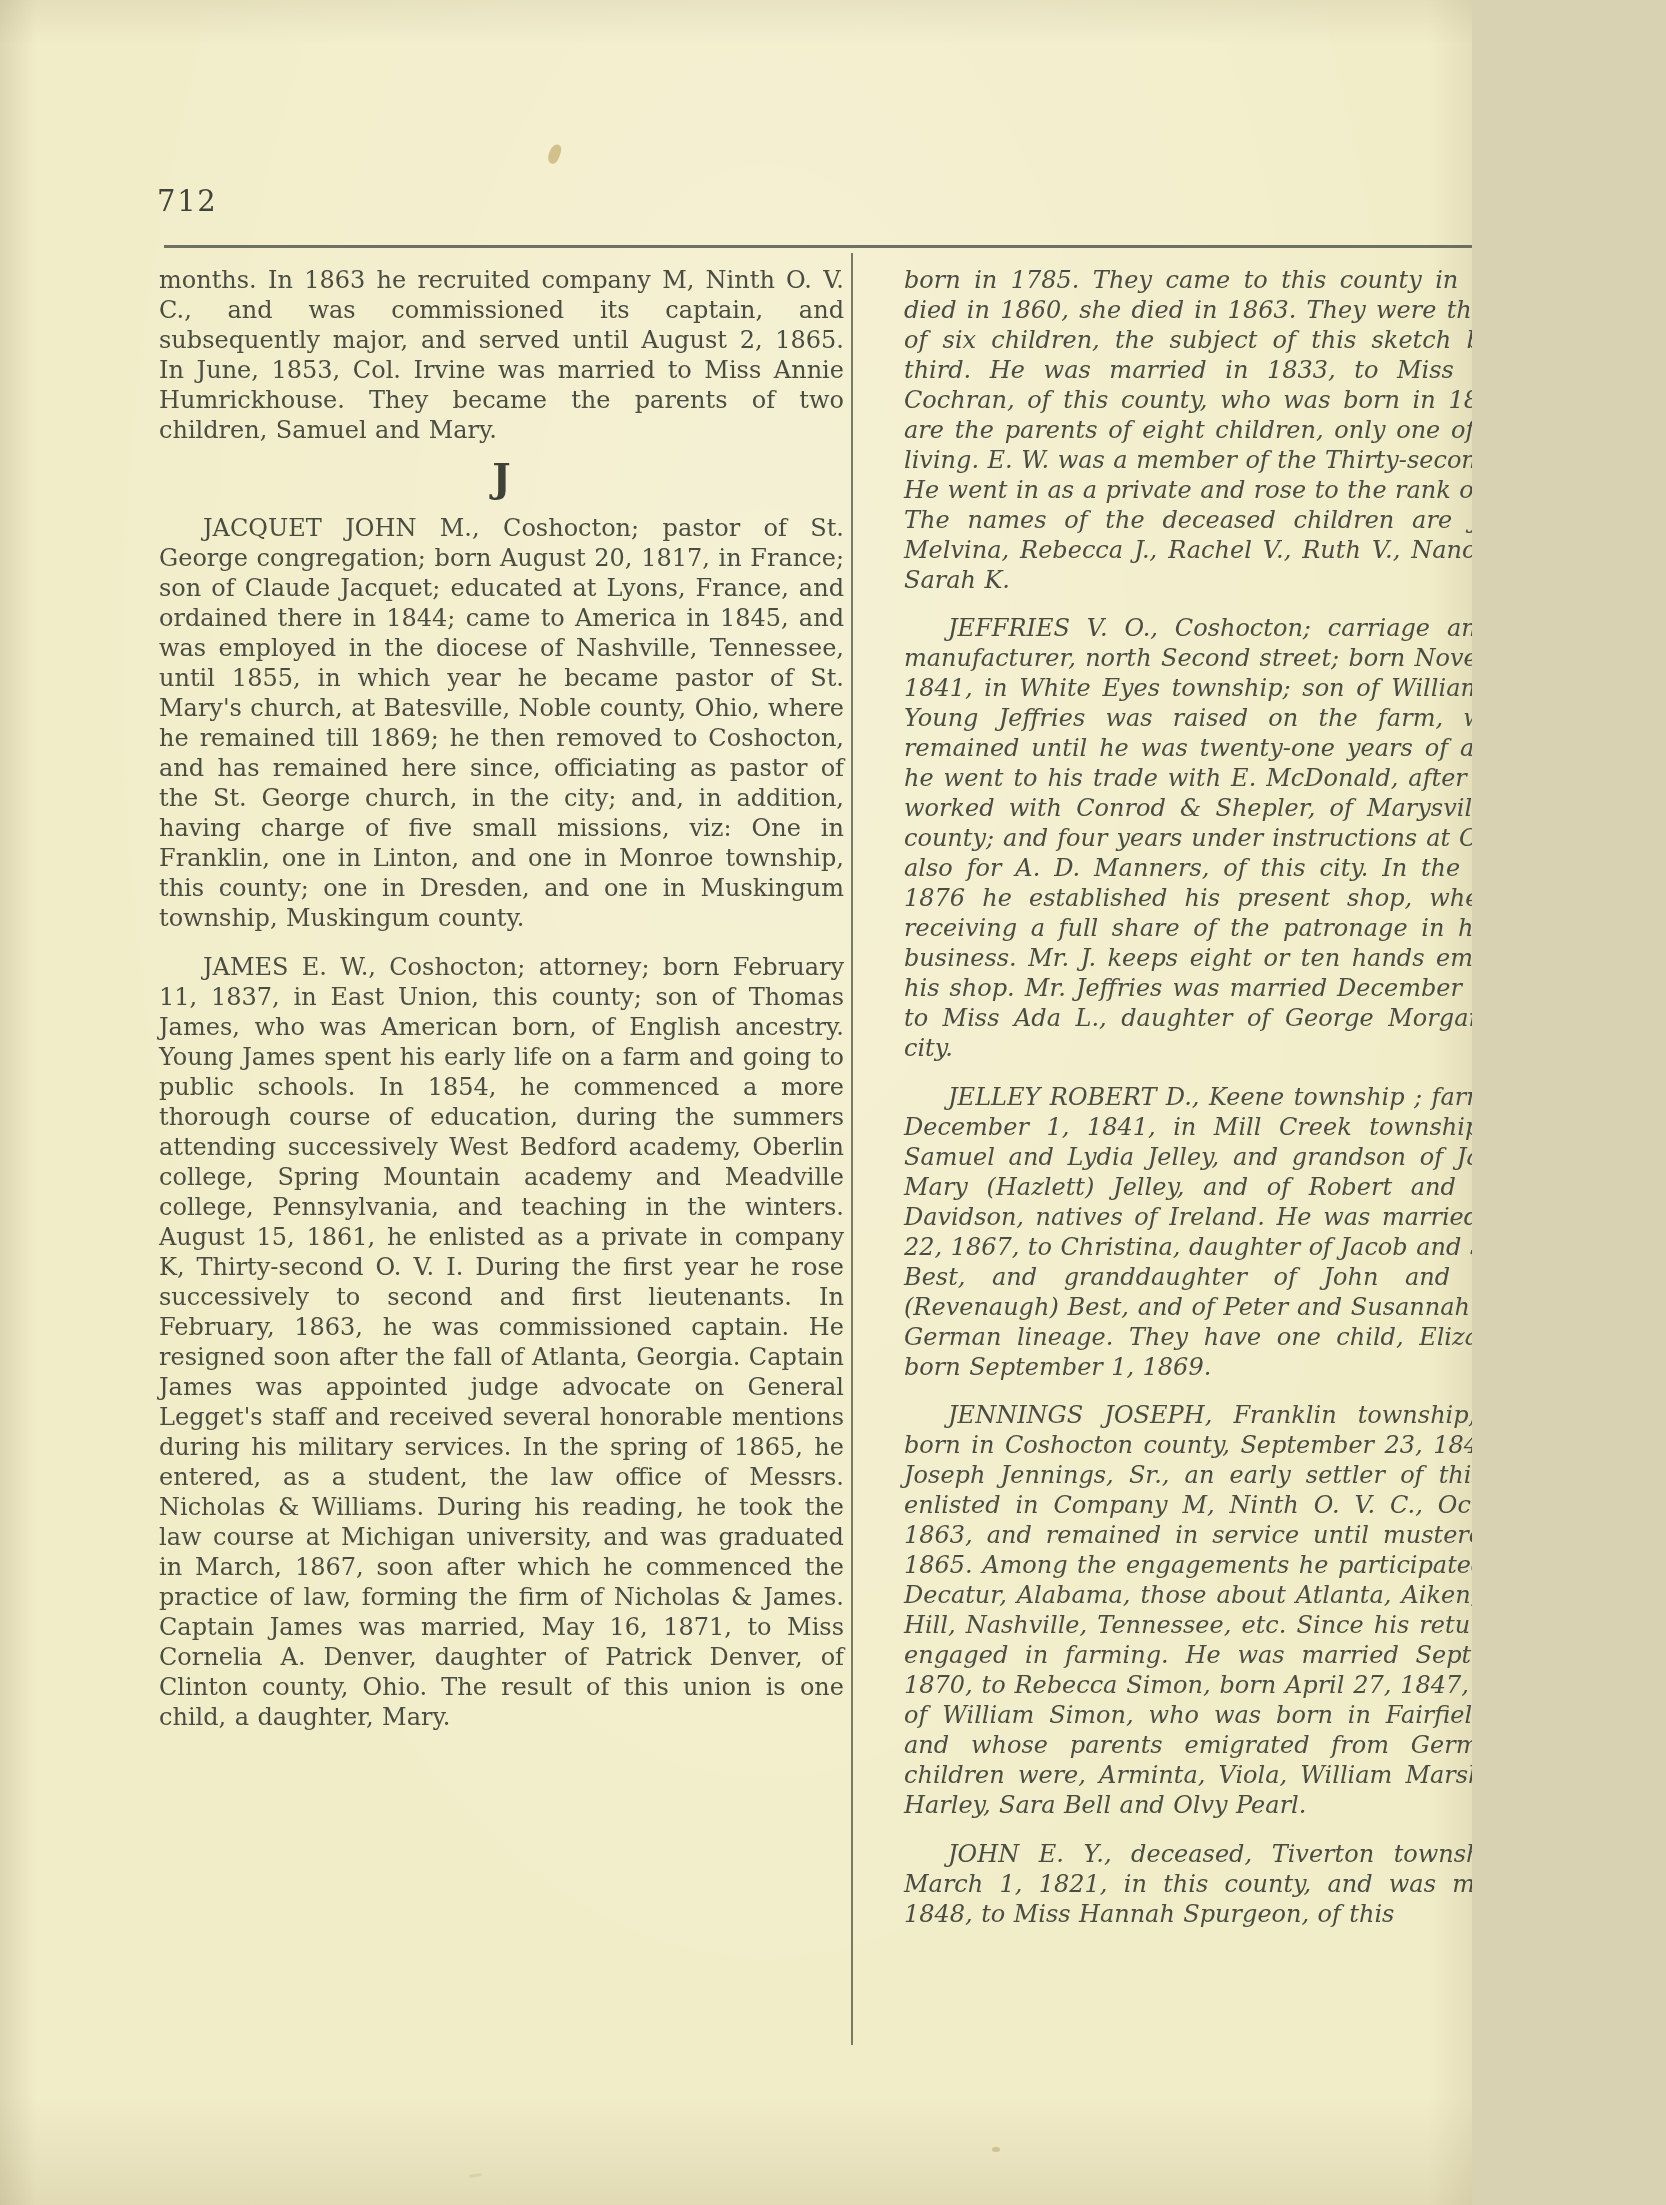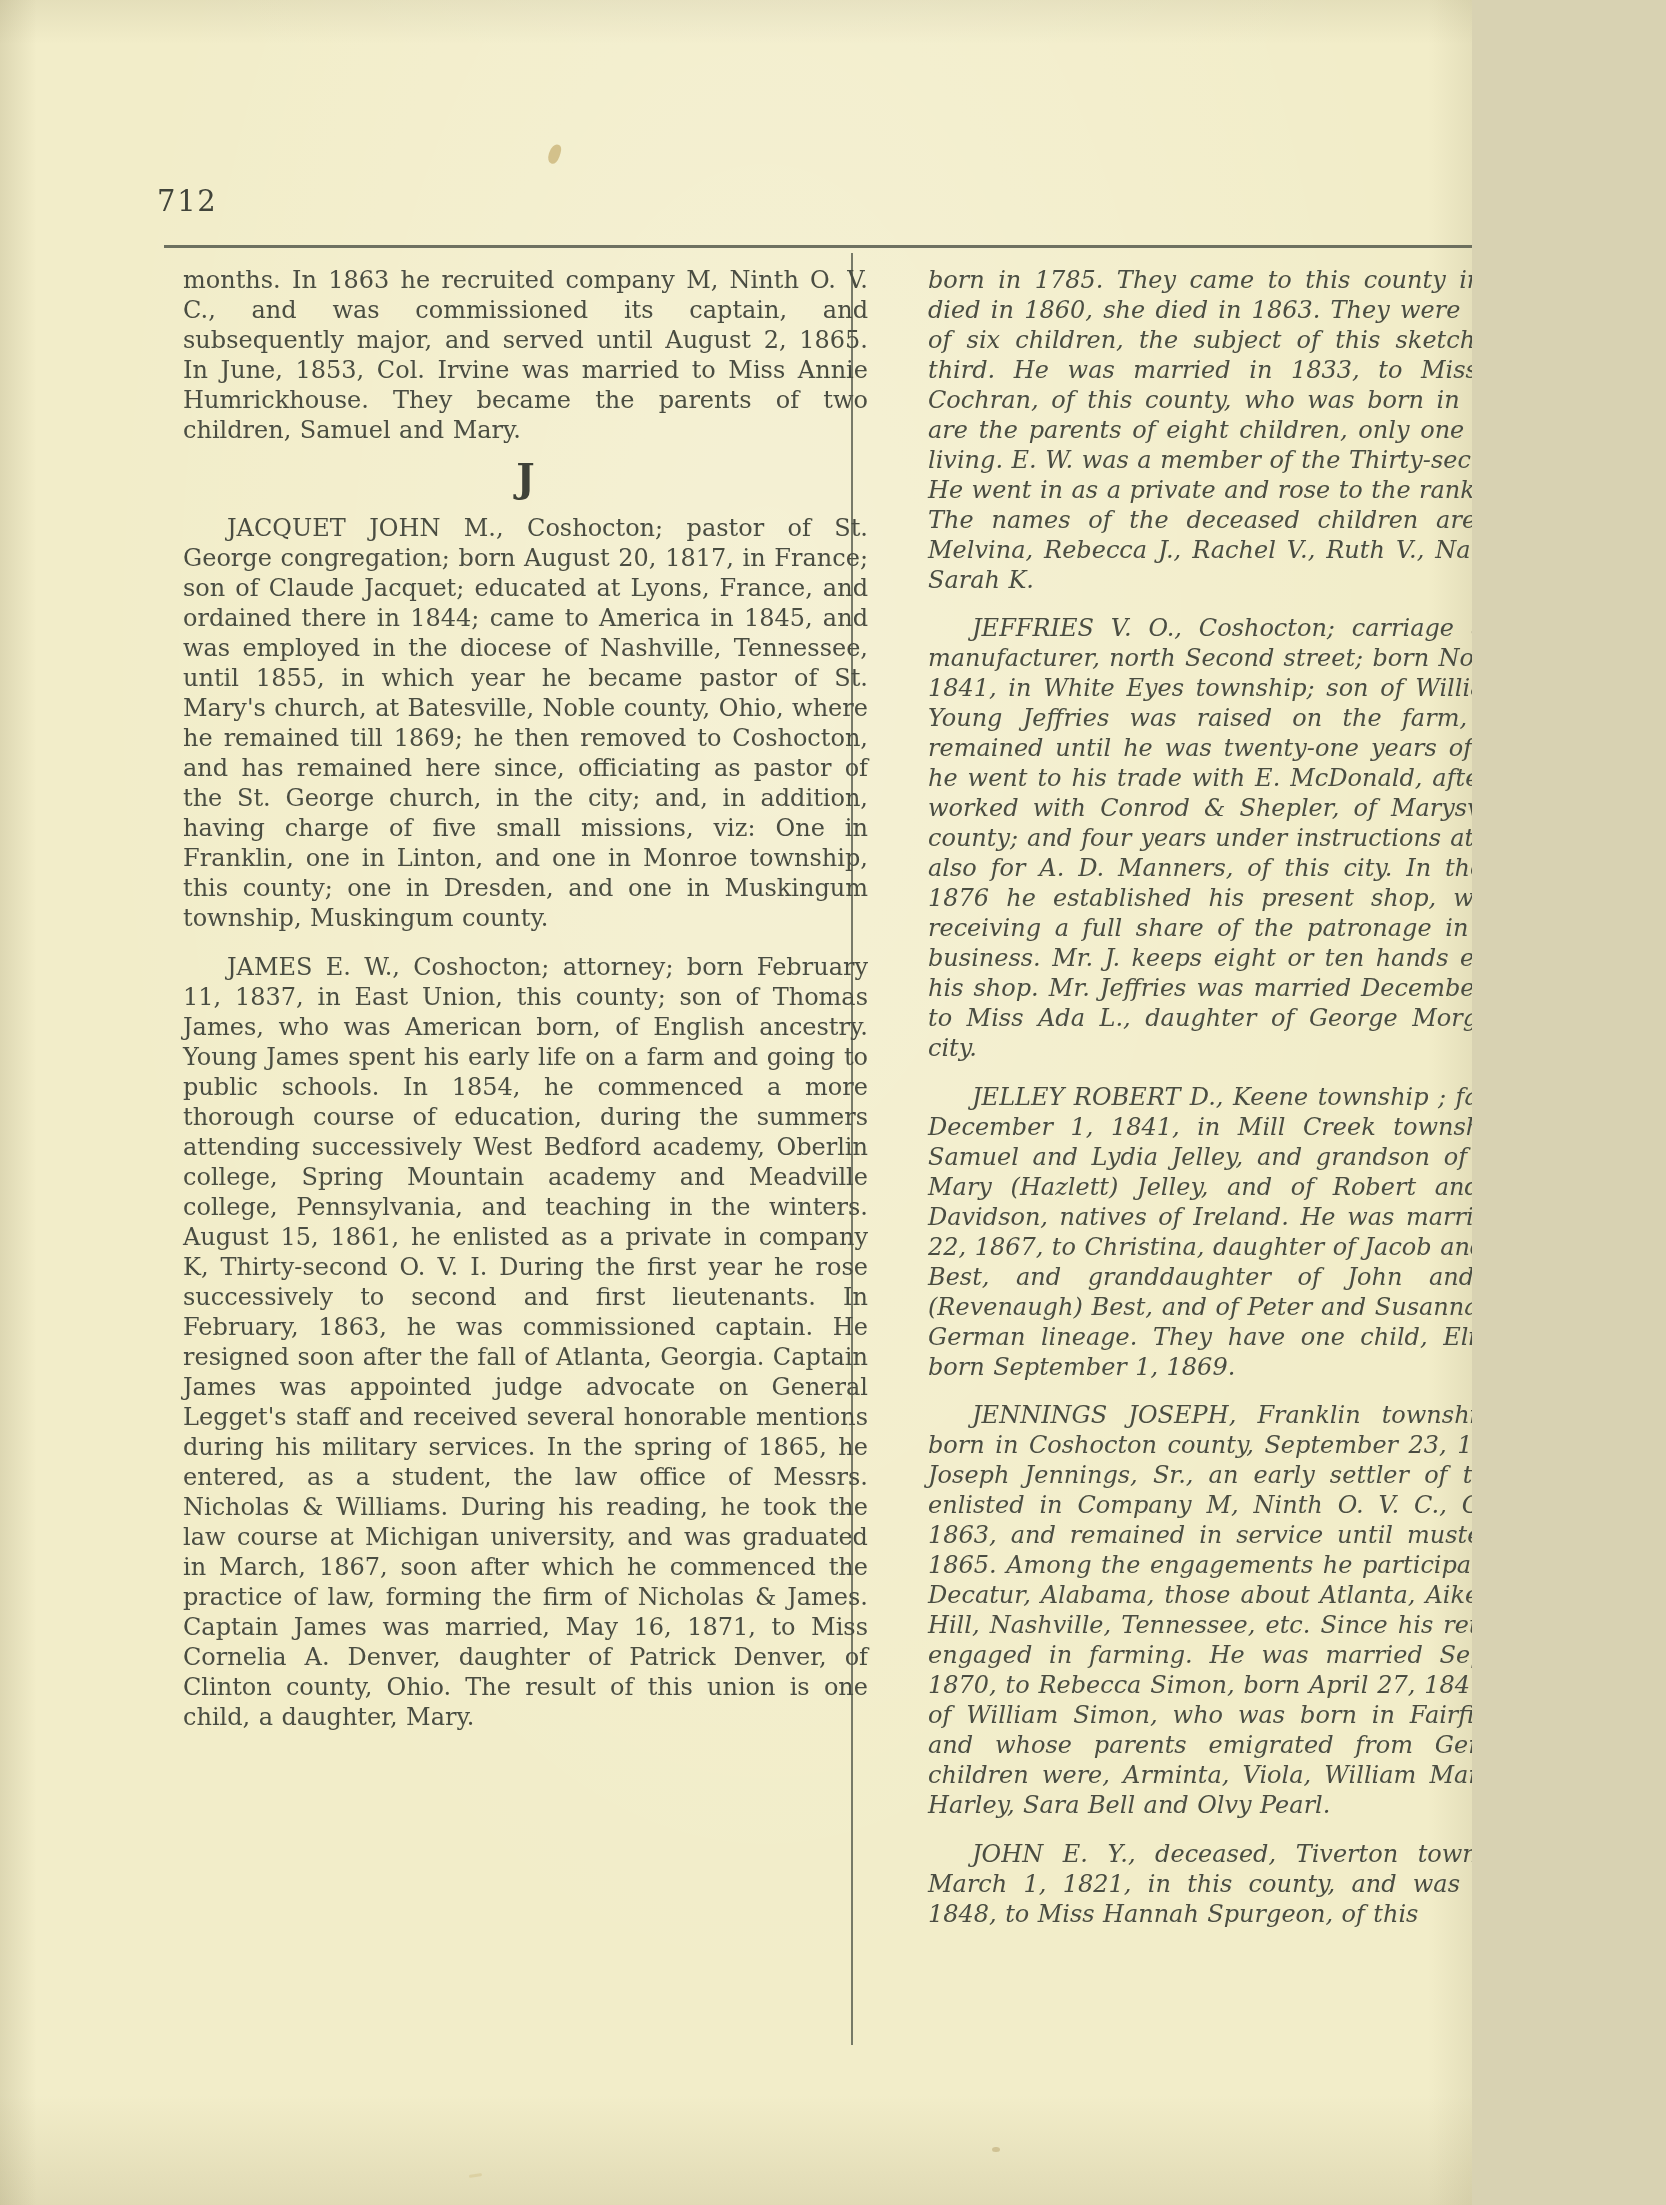--- a/index.html
+++ b/index.html
@@ -58,21 +58,20 @@
     opacity: 0.8;
   }
   .col {
     position: absolute;
     top: 265px;
     width: 685px;
     font-size: 24px;
     line-height: 30px;
     text-align: justify;
     word-spacing: 0.8px;
-    margin-left: 24px;
   }
   .col-left  { left: 159px;  }
   .col-right { left: 904px; font-style: italic; }
   .para {
     margin: 0 0 18.4px 0;
   }
   .para.indent {
     text-indent: 44px;
   }
   .section-letter {

